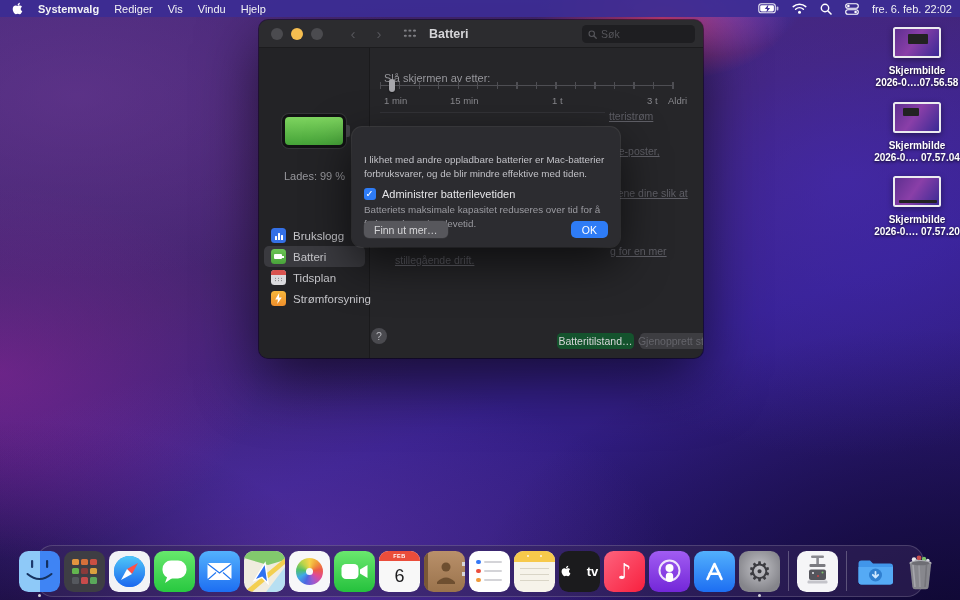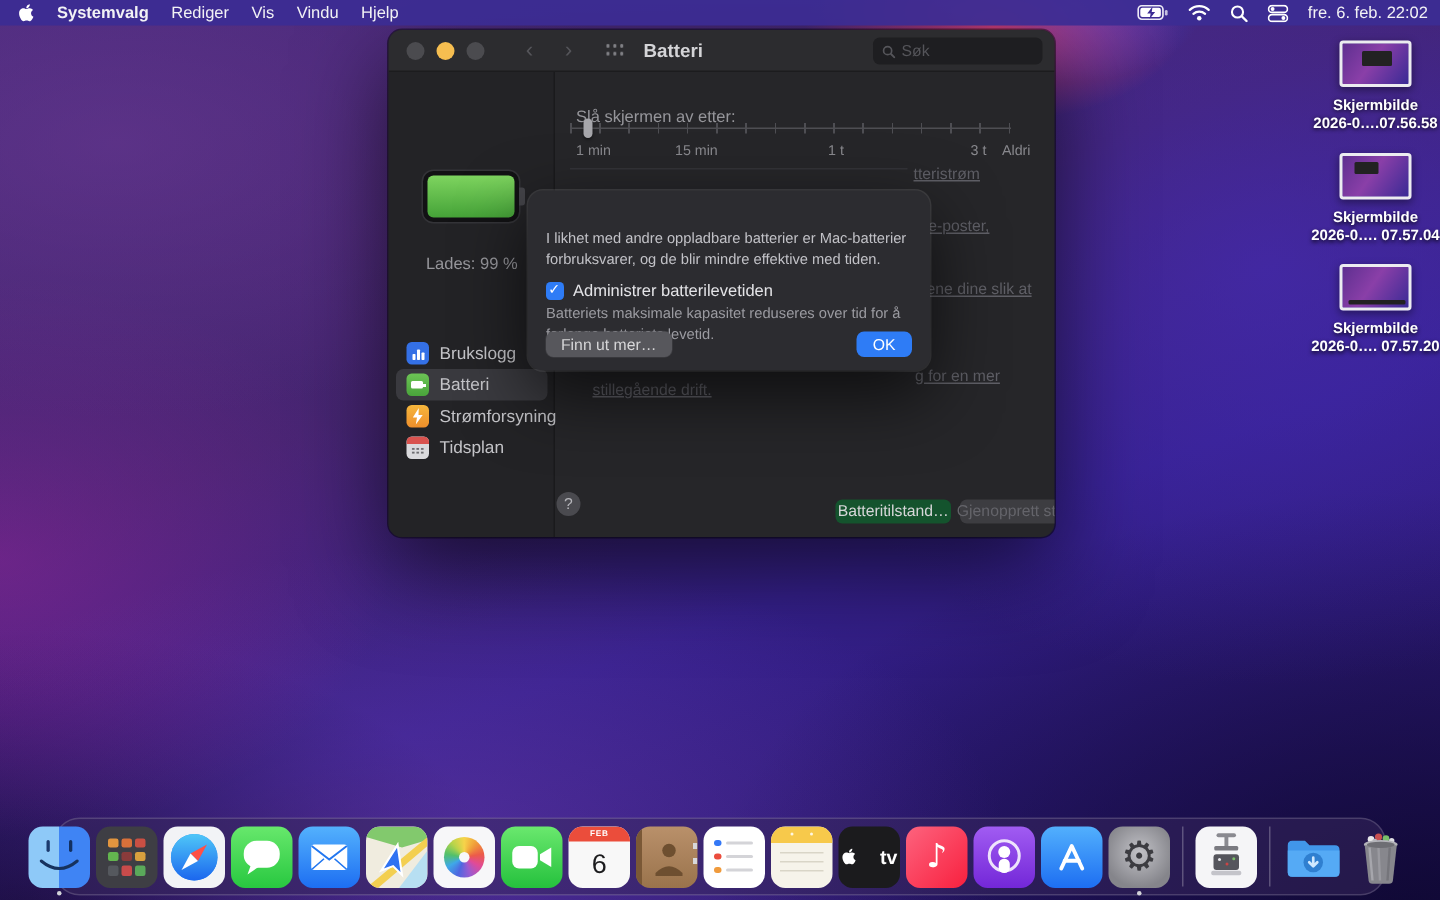--- a/index.html
+++ b/index.html
@@ -281,33 +281,33 @@
           <span class="sblabel">Brukslogg</span>
         </div>
         <div class="sbrow sel">
           <span class="sbico ico-batt">
               <i></i>
               <b></b>
             </span>
           <span class="sblabel">Batteri</span>
         </div>
         <div class="sbrow">
+          <span class="sbico ico-sched">
+              <i></i>
+              <b></b>
+            </span>
+          <span class="sblabel">Tidsplan</span>
+        </div>
+        <div class="sbrow">
           <span class="sbico ico-power">
             <svg width="15" height="15" viewBox="0 0 15 15">
                 <polygon points="8.2,2 4.2,8.4 7,8.4 6.2,13 10.8,6.6 8,6.6" fill="#fff"></polygon>
               </svg>
           </span>
           <span class="sblabel">Strømforsyning</span>
-        </div>
-        <div class="sbrow">
-          <span class="sbico ico-sched">
-              <i></i>
-              <b></b>
-            </span>
-          <span class="sblabel">Tidsplan</span>
         </div>
       </div>
     </div>
 
     <div class="content">
       <div class="lbl-slider">Slå skjermen av etter:</div>
       <div class="sl-ticks"></div>
       <div class="sl-track"></div>
       <div class="sl-handle"></div>
       <span class="tickl t0">1 min</span>

